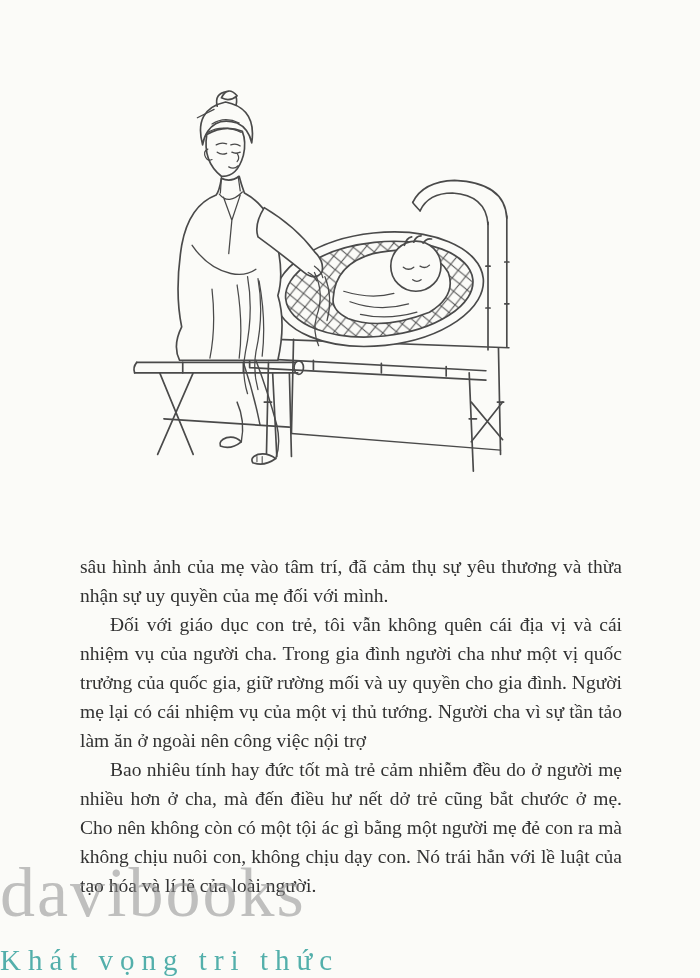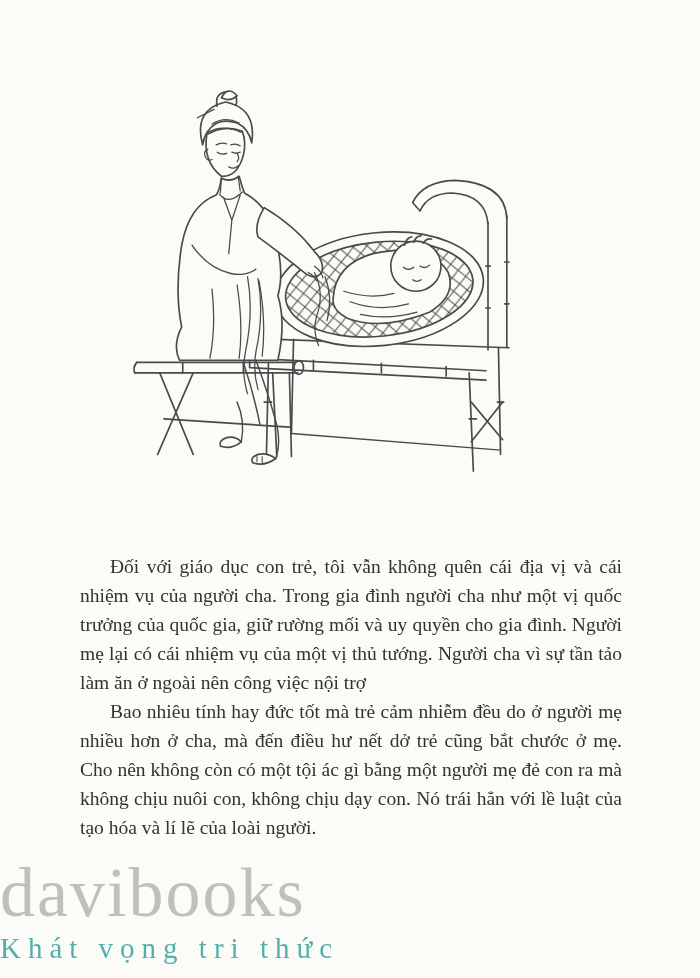--- a/index.html
+++ b/index.html
@@ -41,21 +41,21 @@
   }
   .watermark .brand{
     font-family:"Liberation Serif", serif;
     font-size:70px;
     line-height:70px;
     color:#8f8f8f;
     opacity:.55;
     letter-spacing:2px;
   }
   .watermark .tagline{
-    margin-top:4px;
+    margin-top:16px;
     font-family:"Liberation Serif", serif;
     font-size:29px;
     line-height:32px;
     letter-spacing:7px;
     color:#2a9d98;
     opacity:.8;
   }
 </style>
 </head>
 <body>
@@ -135,20 +135,21 @@
         <path d="M84 58 q-5 2 -2 8 q2 4 6 2" stroke-width="1.2"></path>
         <path d="M92 54 q5 -3 10 -1 M106 54 q5 -2 9 1" stroke-width="1.2"></path>
         <path d="M93 61 q4 3 9 1 M107 61 q4 2 8 0" stroke-width="1.3"></path>
         <path d="M112 62 q3 5 0 8 M104 75 q5 3 9 -1" stroke-width="1.2"></path>
         <path d="M97 85 L96 100 M113 84 L115 98" stroke-width="1.2"></path>
       </g>
     </svg>
   </div>
 
   <div class="body-text">
+    <p>sâu hình ảnh của mẹ vào tâm trí, đã cảm thụ sự yêu thương và thừa nhận sự uy quyền của mẹ đối với mình.</p>
     <p class="indent">Đối với giáo dục con trẻ, tôi vẫn không quên cái địa vị và cái nhiệm vụ của người cha. Trong gia đình người cha như một vị quốc trưởng của quốc gia, giữ rường mối và uy quyền cho gia đình. Người mẹ lại có cái nhiệm vụ của một vị thủ tướng. Người cha vì sự tần tảo làm ăn ở ngoài nên công việc nội trợ</p>
     <p class="indent">Bao nhiêu tính hay đức tốt mà trẻ cảm nhiễm đều do ở người mẹ nhiều hơn ở cha, mà đến điều hư nết dở trẻ cũng bắt chước ở mẹ. Cho nên không còn có một tội ác gì bằng một người mẹ đẻ con ra mà không chịu nuôi con, không chịu dạy con. Nó trái hẳn với lề luật của tạo hóa và lí lẽ của loài người.</p>
   </div>
 
   <div class="watermark">
     <div class="brand">davibooks</div>
     <div class="tagline">Khát vọng tri thức</div>
   </div>
 
 </div>

